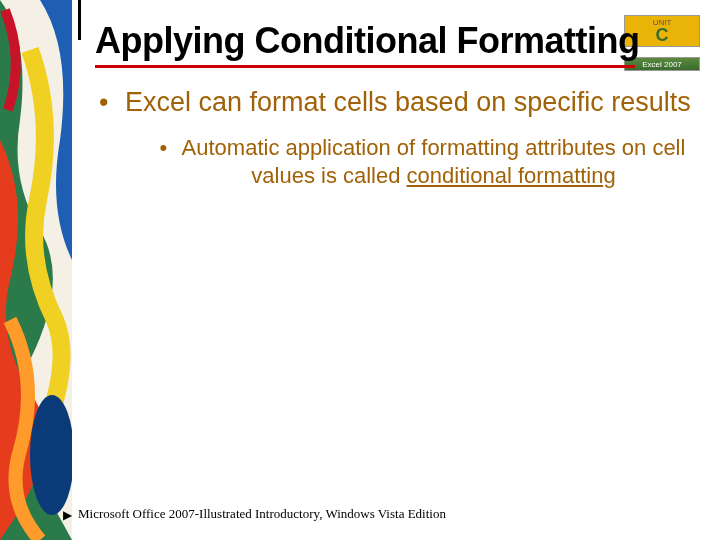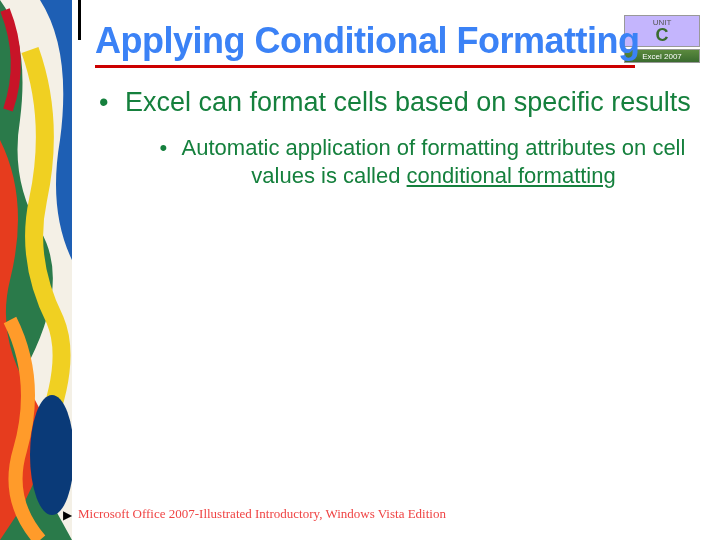--- a/index.html
+++ b/index.html
@@ -29,71 +29,71 @@
   .content {
     position: absolute;
     left: 95px;
     top: 20px;
     right: 20px;
     bottom: 50px;
   }
   .slide-title {
     font-size: 36px;
     font-weight: bold;
-    color: #3b82f6;
+    color: #000000;
     line-height: 1.15;
     letter-spacing: -0.5px;
     margin-bottom: 4px;
   }
   .title-underline {
     height: 3px;
     background: #cc0000;
     width: 540px;
     margin-top: 2px;
     margin-bottom: 18px;
   }
   .badge-container {
     position: absolute;
     top: 15px;
     right: 20px;
     width: 76px;
   }
   .unit-badge {
     border: 1px solid #999;
-    background: #c4b5fd;
+    background: #eab308;
     text-align: center;
     width: 76px;
     height: 32px;
     font-size: 8px;
     padding-top: 2px;
     color: #555;
     position: relative;
   }
   .unit-letter {
     font-size: 18px;
     font-weight: bold;
     color: #3a6b2e;
     line-height: 16px;
   }
   .excel-badge {
-    margin-top: 2px;
+    margin-top: 10px;
     border: 1px solid #999;
     background: linear-gradient(#5b8a3e,#3a6b2e);
     color: #fff;
     font-size: 8px;
     text-align: center;
     height: 14px;
     line-height: 13px;
     width: 76px;
   }
   ul.lvl1 {
     list-style: none;
     padding-left: 30px;
     font-size: 27px;
-    color: #15803d;
+    color: #a16207;
     line-height: 1.25;
   }
   ul.lvl1 > li::before {
     content: "•";
     position: absolute;
     margin-left: -26px;
     font-size: 27px;
   }
   ul.lvl1 > li { margin-bottom: 14px; position: relative; }
   ul.lvl2 {
@@ -111,21 +111,21 @@
     font-size: 22px;
   }
   ul.lvl2 > li { margin-bottom: 10px; position: relative; }
   .underline { text-decoration: underline; }
   .footer {
     position: absolute;
     left: 78px;
     bottom: 18px;
     font-size: 13px;
     font-family: Georgia, 'Times New Roman', serif;
-    color: #ef4444;
+    color: #000000;
   }
   .footer-arrow {
     position: absolute;
     left: 63px;
     bottom: 18px;
     font-size: 12px;
     color: #000;
   }
 </style>
 </head>

